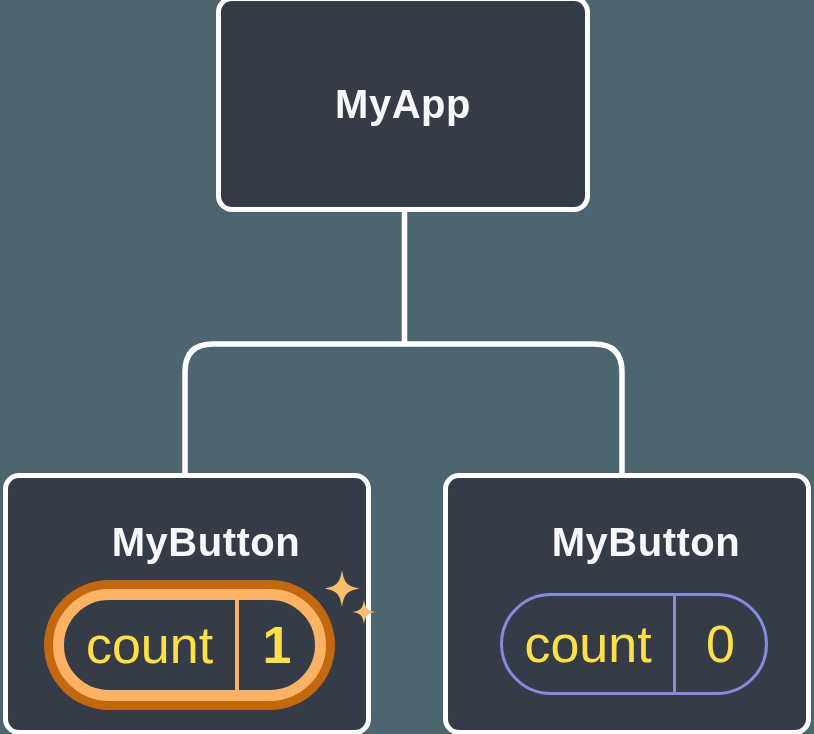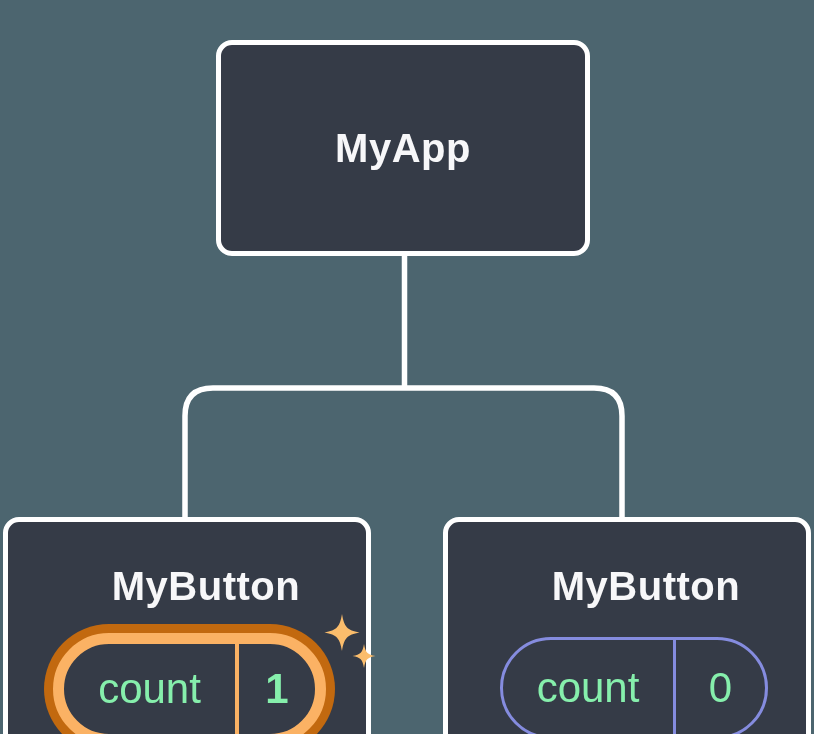--- a/index.html
+++ b/index.html
@@ -2,21 +2,21 @@
 <html><head>
 <meta charset="utf-8">
 <style>
   * { box-sizing: border-box; margin: 0; padding: 0; }
   html, body { width: 814px; height: 734px; overflow: hidden; }
   body {
     background: #4C656F;
     font-family: "Liberation Sans", sans-serif;
     position: relative;
   }
-  .canvas { position: absolute; inset: 0; width: 814px; height: 584px; margin-top: 44px; }
+  .canvas { position: absolute; inset: 0; width: 814px; height: 584px; }
 
   .connectors { position: absolute; left: 0; top: 0; width: 814px; height: 734px; }
 
   .node {
     position: absolute;
     background: #353B47;
     border: 5px solid #FFFFFF;
     border-radius: 16px;
   }
   .node-root  { left: 216px; top: -4px; width: 374px; height: 216px;
@@ -42,22 +42,22 @@
     position: absolute;
     border-radius: 999px;
     display: flex;
     align-items: stretch;
     background: #353B47;
   }
   .pill-label, .pill-value {
     display: flex;
     align-items: center;
     justify-content: center;
-    color: #86efac;
-    font-size: 42px;
+    color: #fde047;
+    font-size: 52px;
   }
   .pill-label { flex: 1; }
 
   
   .pill-highlighted {
     left: 45px; top: 111px;
     width: 273px; height: 112px;
     border: 11px solid #FBB264;
     box-shadow: 0 0 0 9px #C2690F;
   }

